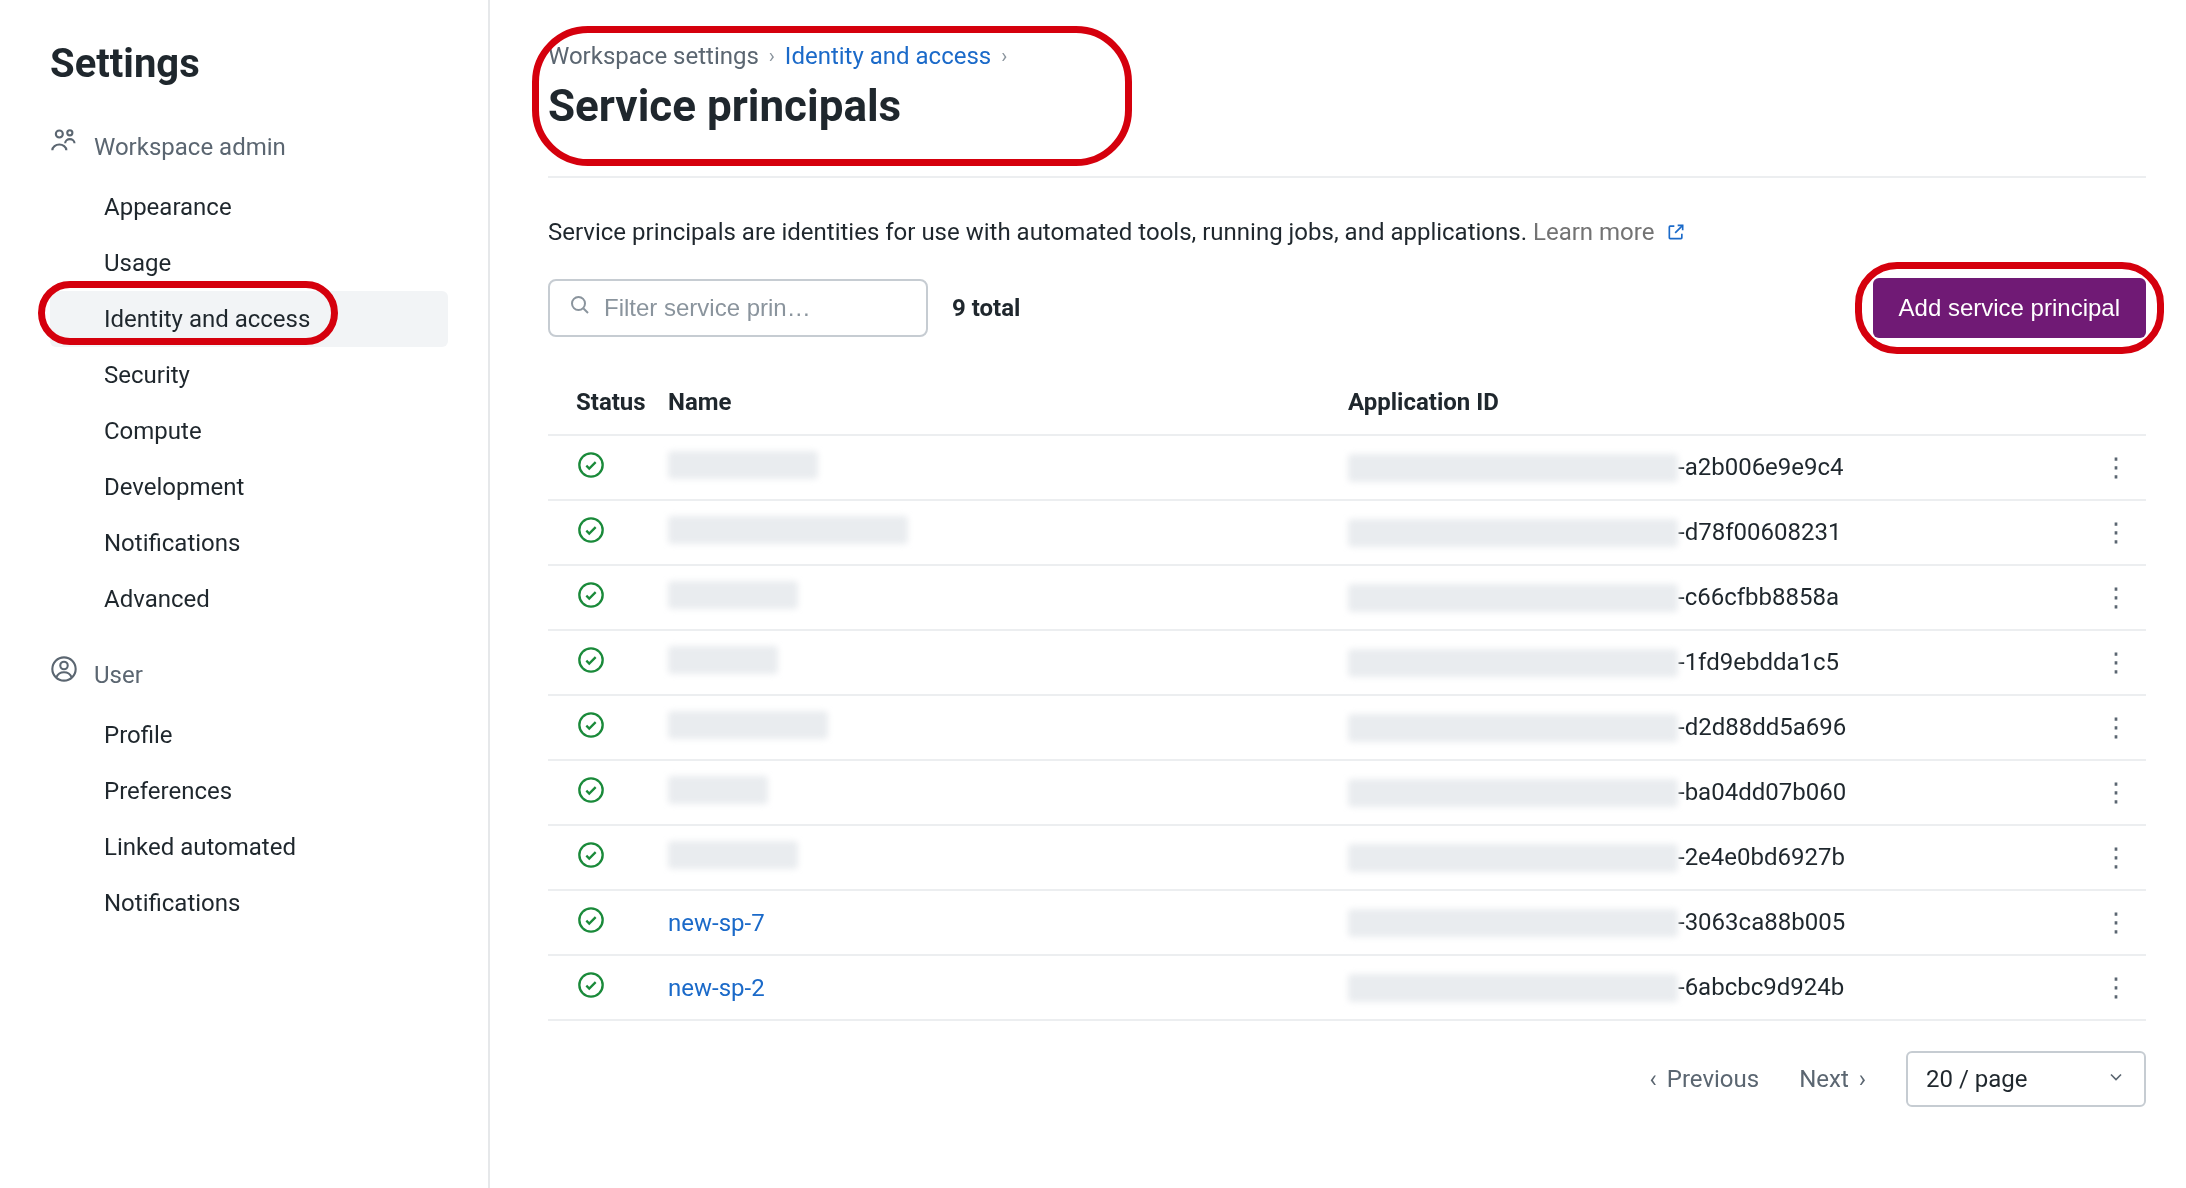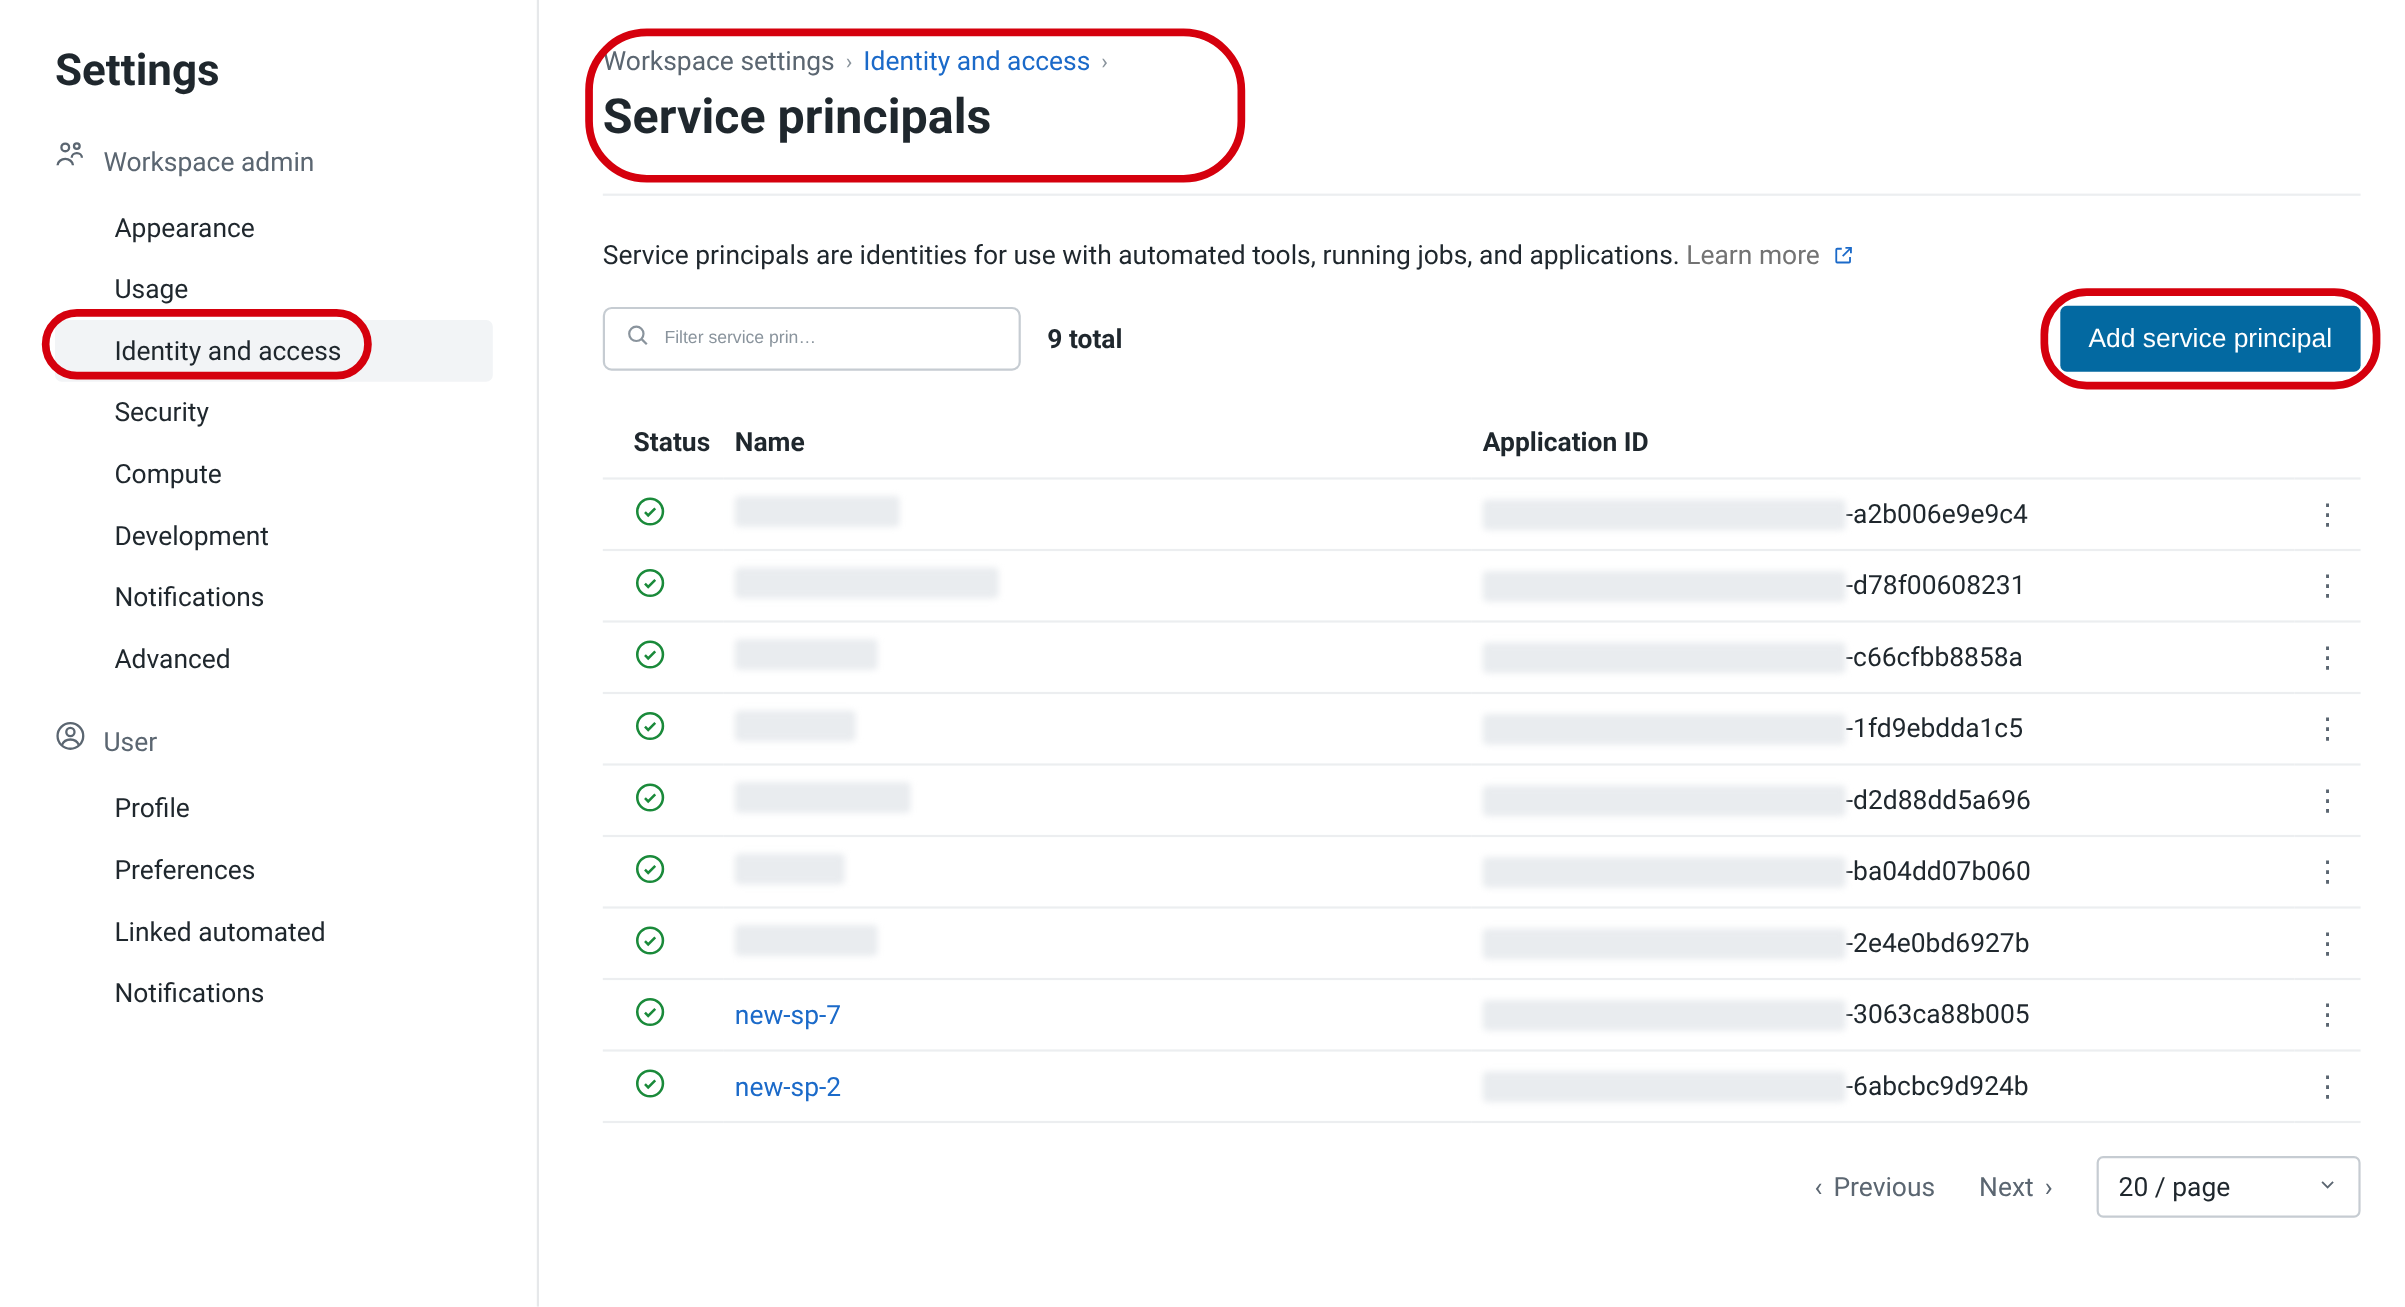--- a/index.html
+++ b/index.html
@@ -88,30 +88,30 @@
     border-radius: 8px;
     padding: 12px 18px;
     width: 380px;
     color: #8a949d;
     gap: 12px;
     font-size: 24px;
   }
   .search input {
     border: none;
     outline: none;
-    font-size: 16px;
+    font-size: 24px;
     color: #1f272d;
     width: 100%;
     background: transparent;
   }
   .search input::placeholder { color: #8a949d; }
   .total { font-size: 24px; font-weight: 700; }
   .spacer { flex: 1; }
   .btn-primary {
-    background: #0369a1;
+    background: #701a75;
     color: #fff;
     border: none;
     border-radius: 6px;
     padding: 16px 26px;
     font-size: 24px;
     font-weight: 400;
     cursor: pointer;
   }
   .btn-wrap { position: relative; }
   table {

